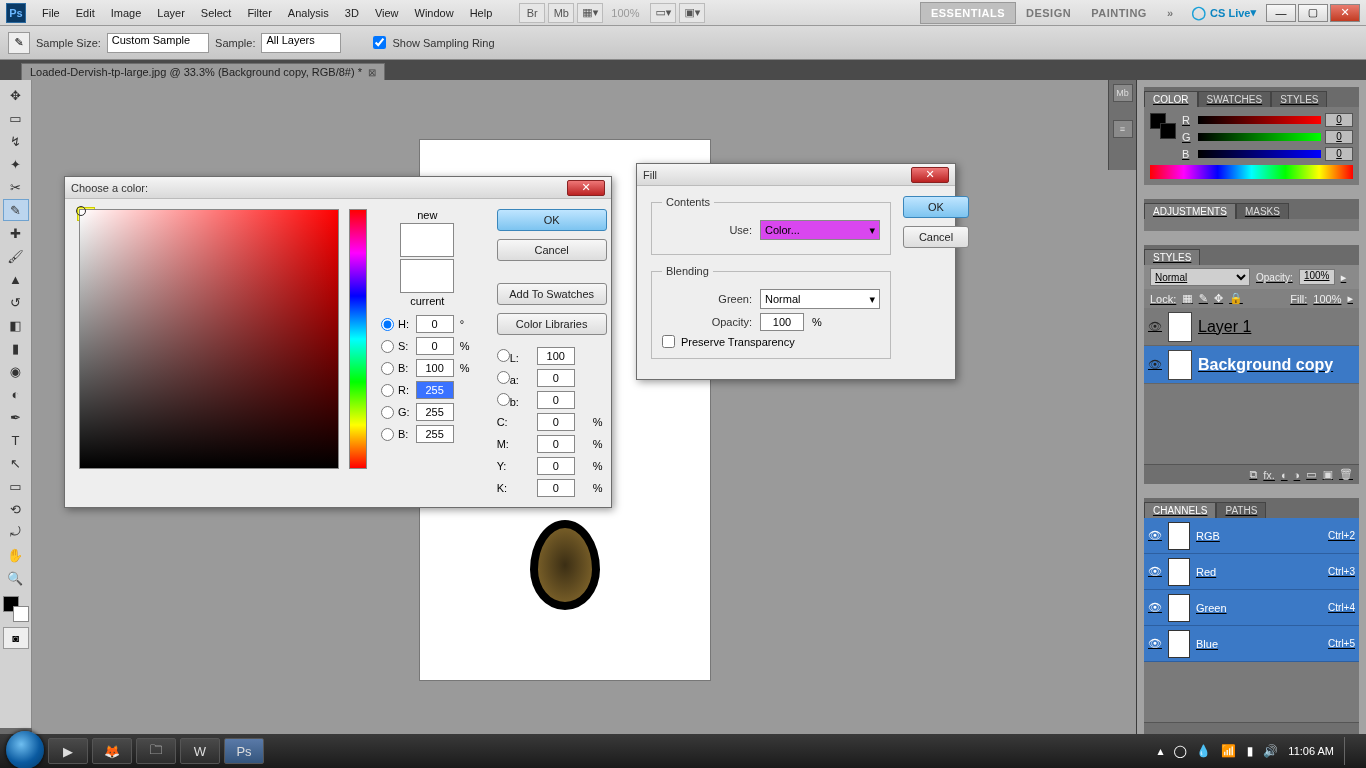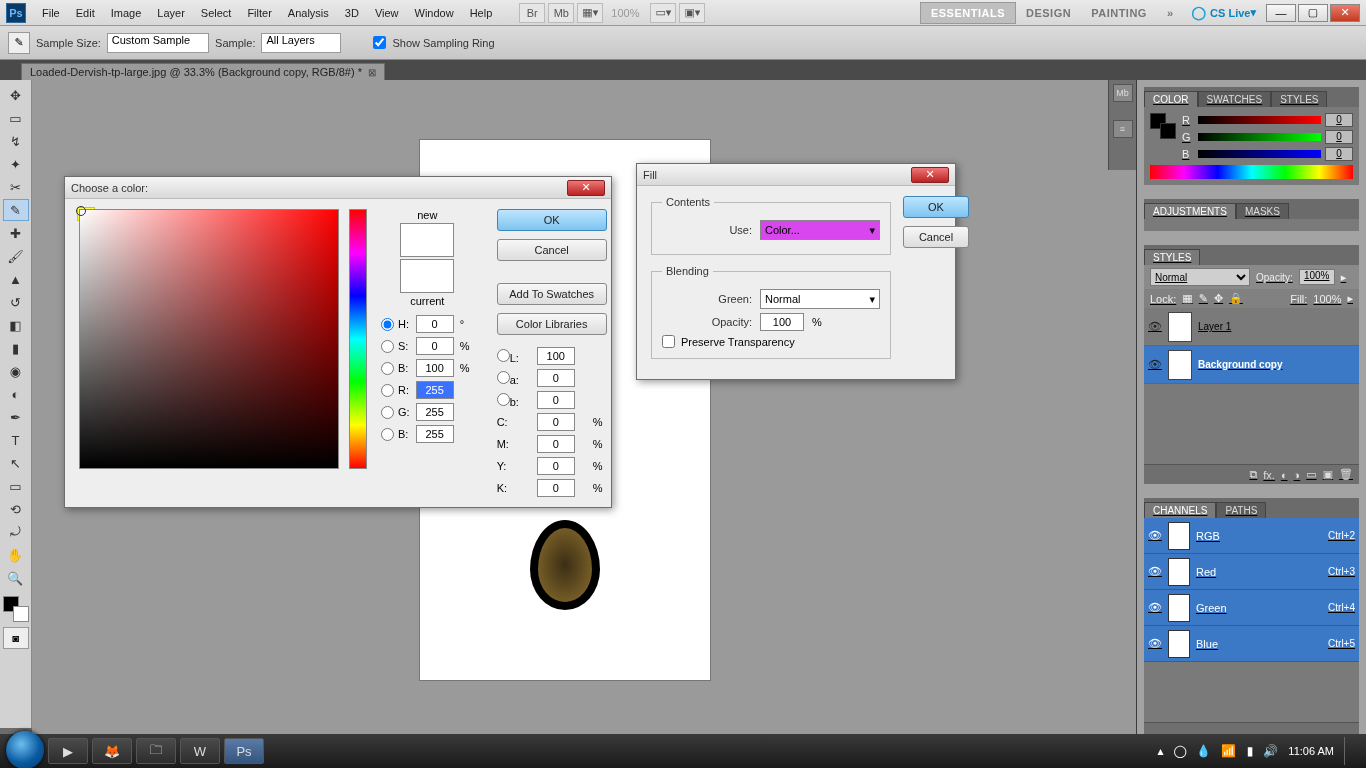--- a/index.html
+++ b/index.html
@@ -74,21 +74,21 @@
 .layerspanel .body{ padding:0; }
 .layerspanel .opts{ display:flex; align-items:center; gap:6px; padding:3px 6px; background:#8a8a8a;}
 .layerspanel .opts select{ flex:0 0 100px; height:18px; font-size:10px; background:#cfcfcf; border:1px solid #777;}
 .layerspanel .opts .op{ color:#eee; font-size:10px;}
 .layerspanel .opts .numbox{ width:36px;height:16px; background:#cfcfcf; border:1px solid #777; font-size:10px; text-align:center;}
 .layerspanel .lockrow{ display:flex; align-items:center; gap:6px; padding:3px 6px; background:#818181; color:#eee; font-size:10px;}
 .layerrow{ display:flex; align-items:center; height:38px; padding:0 4px; gap:6px; background:#7a7a7a; border-bottom:1px solid #666;}
 .layerrow.sel{ background:#3b79c6; color:#fff;}
 .layerrow .eye{ width:14px; color:#222;}
 .layerrow .thumb{ width:24px;height:30px; background:#fff; border:1px solid #444;}
-.layerrow .name{ font-size:10px;}
+.layerrow .name{ font-size:16px;}
 .layerspanel .foot{ height:20px; background:#6f6f6f; border-top:1px solid #555; display:flex; justify-content:flex-end; align-items:center; gap:6px; padding:0 6px; color:#ddd; font-size:11px;}
 
 .chanpanel .body{ padding:0;}
 .chanrow{ display:flex; align-items:center; height:36px; padding:0 4px; gap:6px; background:#3b79c6; color:#fff; border-bottom:1px solid #2d5fa0;}
 .chanrow .eye{width:14px;}
 .chanrow .thumb{ width:22px;height:28px; background:#fff; border:1px solid #333;}
 .chanrow .name{ flex:1;}
 .chanrow .sc{ font-size:10px;}
 .chanpanel .foot{ height:20px; background:#6f6f6f; border-top:1px solid #555;}
 

